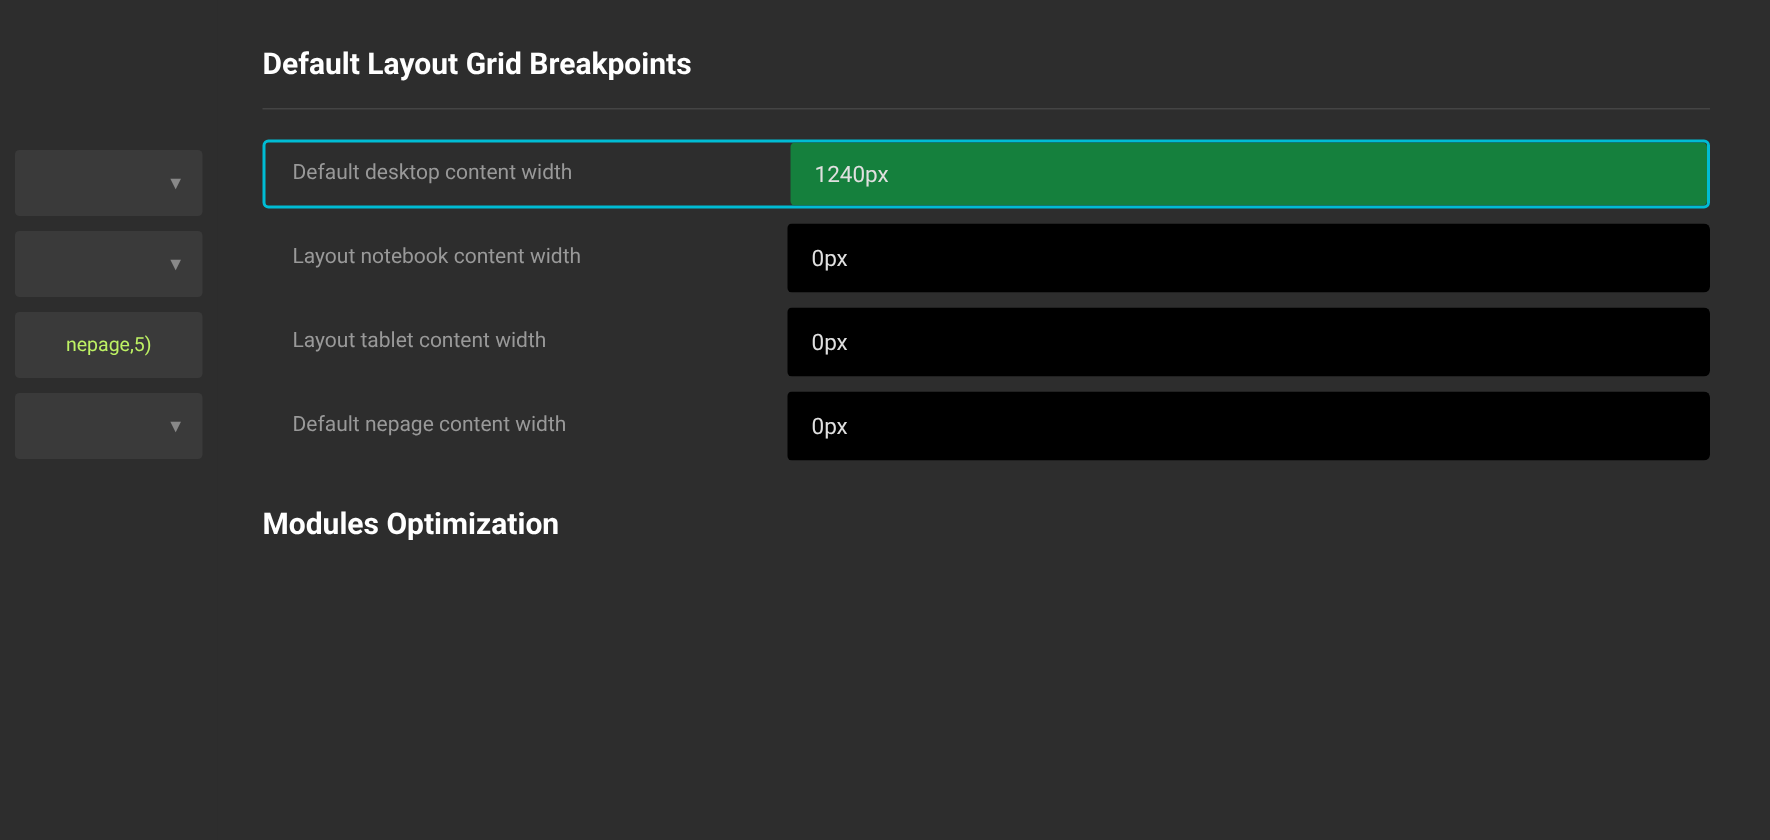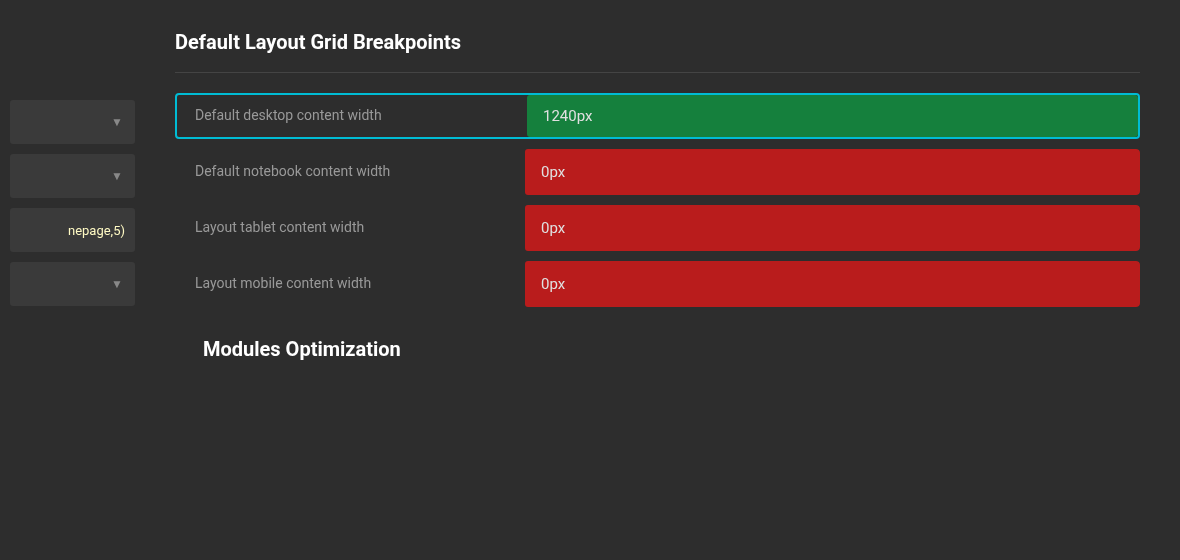--- a/index.html
+++ b/index.html
@@ -40,25 +40,25 @@
       height: 44px;
       border-radius: 3px;
       display: flex;
       align-items: center;
       justify-content: flex-end;
       padding-right: 12px;
       cursor: pointer;
     }
 
     .sidebar-item.text-item {
-      justify-content: flex-end;
+      justify-content: center;
       padding-left: 10px;
       padding-right: 10px;
       font-size: 13px;
-      color: #fef9c3;
+      color: #bef264;
     }
 
     .chevron-icon {
       color: #888;
       font-size: 12px;
     }
 
     
     .main-content {
       flex: 1;
@@ -104,42 +104,41 @@
       padding: 14px 20px 14px 20px;
       background-color: transparent;
     }
 
     .setting-row.active-row .setting-label {
       padding: 12px 20px 12px 18px;
     }
 
     .setting-value-box {
       flex: 1;
-      background-color: #b91c1c;
+      background-color: #000000;
       padding: 14px 16px;
       font-size: 15px;
       color: #e0e0e0;
       border-radius: 3px;
     }
 
     .setting-row.active-row .setting-value-box {
       padding: 12px 16px;
       background-color: #15803d;
     }
 
     
     .bottom-section {
       margin-top: 30px;
     }
 
     .bottom-section-title {
       font-size: 20px;
       font-weight: 700;
       color: #ffffff;
-      margin-left: 28px;
     }
   </style>
 </head>
 <body>
 
 <div class="page-container">
 
   <div class="sidebar">
     <div class="sidebar-item">
       <span class="chevron-icon">▼</span>
@@ -165,39 +164,39 @@
         <div class="setting-label">
           <span>Default desktop content width</span>
         </div>
         <div class="setting-value-box">
           <span>1240px</span>
         </div>
       </div>
 
       <div class="setting-row">
         <div class="setting-label">
-          <span>Default notebook content width</span>
+          <span>Layout notebook content width</span>
         </div>
         <div class="setting-value-box">
           <span>0px</span>
         </div>
       </div>
 
       <div class="setting-row">
         <div class="setting-label">
           <span>Layout tablet content width</span>
         </div>
         <div class="setting-value-box">
           <span>0px</span>
         </div>
       </div>
 
       <div class="setting-row">
         <div class="setting-label">
-          <span>Layout mobile content width</span>
+          <span>Default nepage content width</span>
         </div>
         <div class="setting-value-box">
           <span>0px</span>
         </div>
       </div>
 
     </div>
 
     <div class="bottom-section">
       <h2 class="bottom-section-title">Modules Optimization</h2>

